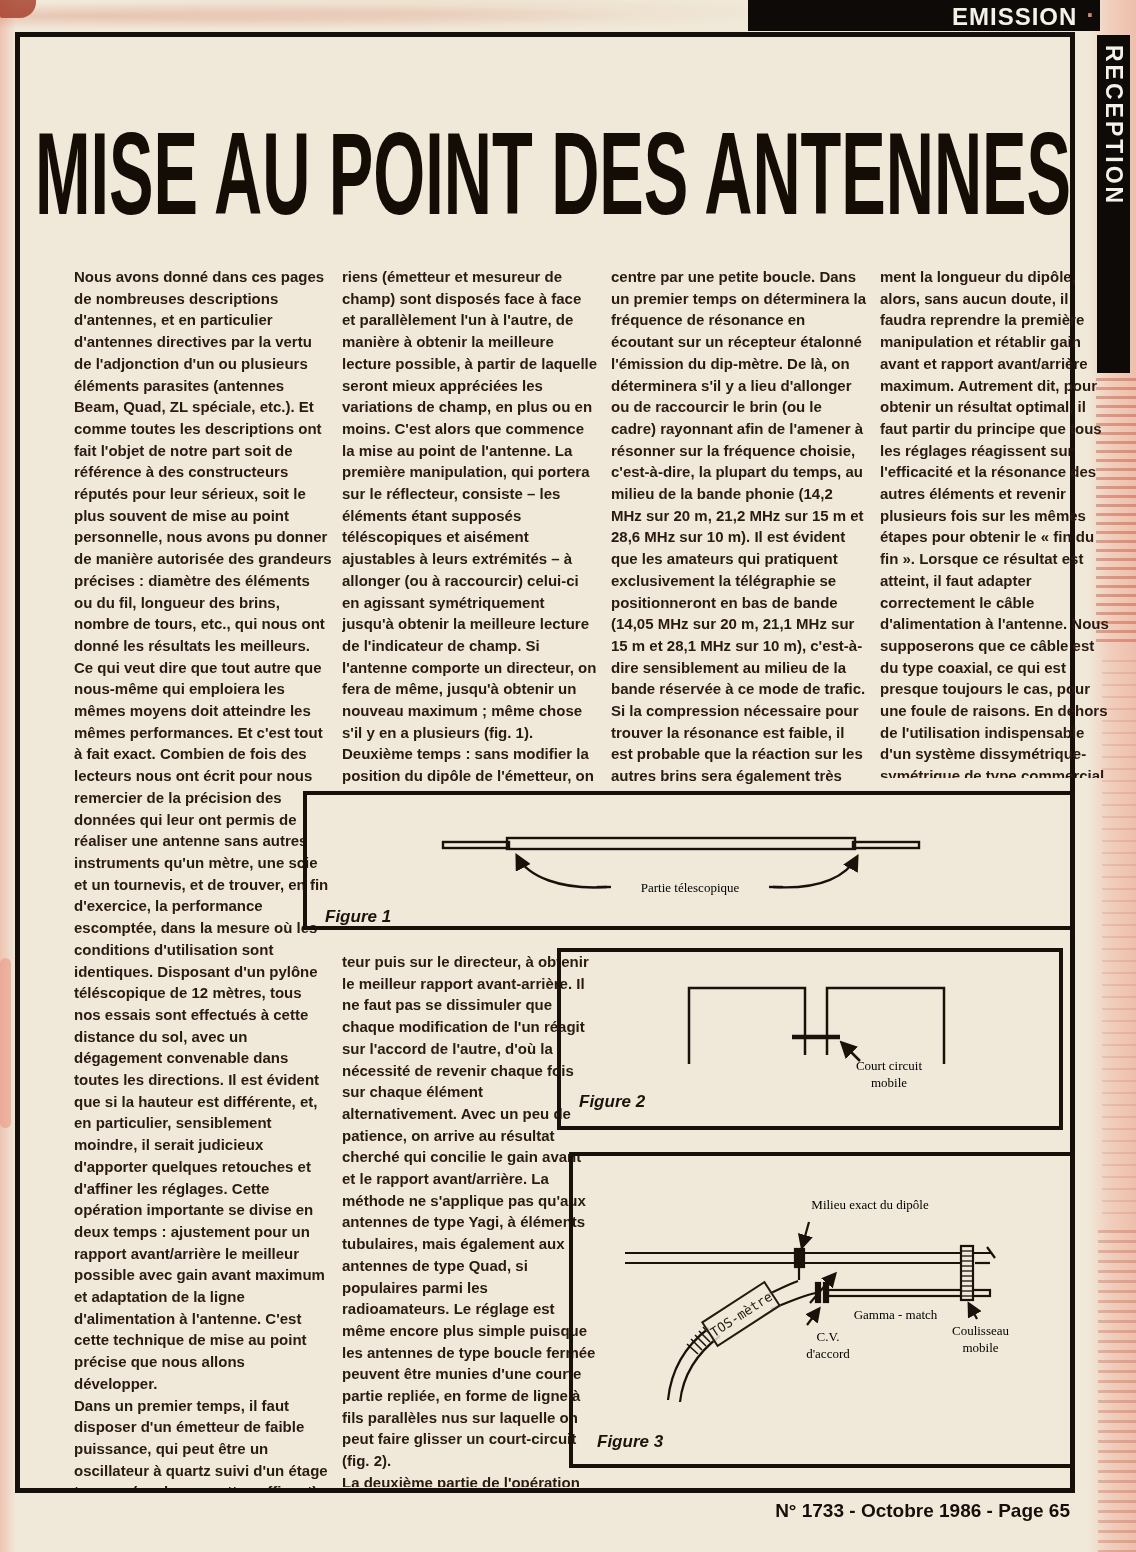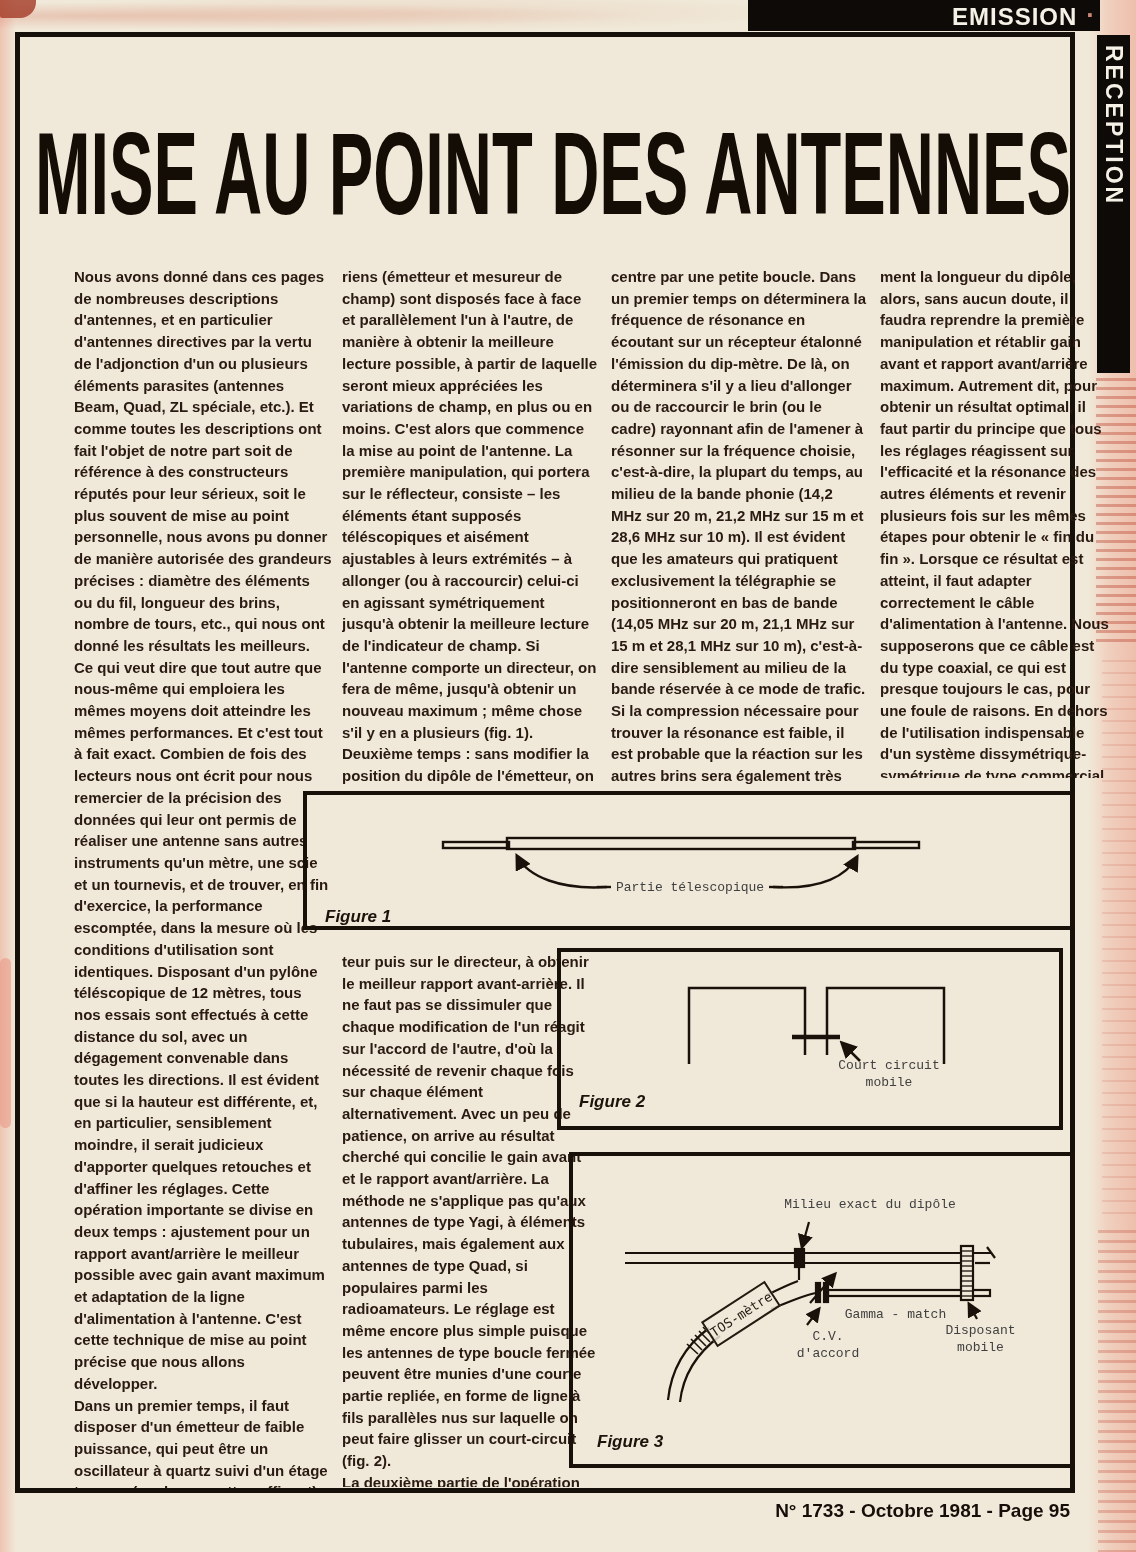--- a/index.html
+++ b/index.html
@@ -42,22 +42,22 @@
   .col2a{left:304px;top:266px;width:256px;height:522px;}
   .col2b{left:304px;top:951px;width:256px;height:536px;}
   .col3{left:573px;top:266px;width:256px;height:528px;}
   .col4{left:842px;top:266px;width:232px;height:512px;}
   
   .figure{position:absolute;border:4px solid #18110a;box-sizing:border-box;background:transparent;}
   .fig1{left:303px;top:791px;width:772px;height:139px;}
   .fig2{left:557px;top:948px;width:506px;height:182px;}
   .fig3{left:569px;top:1152px;width:506px;height:316px;}
   .figure svg{position:absolute;left:0;top:0;}
-  .fig-label{position:absolute;font-family:Liberation Mono, monospace;font-size:13px;line-height:17px;
-     color:#404040;white-space:pre-line;text-align:center;}
+  .fig-label{position:absolute;font-family:Liberation Serif, serif;font-size:13px;line-height:17px;
+     color:#000000;white-space:pre-line;text-align:center;}
   .fig-caption{position:absolute;font-style:italic;font-weight:bold;font-size:17px;color:#1c130b;
      font-family:"Liberation Sans",sans-serif;}
   .tos-box{position:absolute;left:130px;top:143px;width:72px;height:26px;border:2.2px solid #241a10;
      transform:rotate(-33deg);display:flex;align-items:center;justify-content:center;
      font-family:"DejaVu Sans Mono",monospace;font-size:13px;color:#241a10;background:rgba(240,233,217,.85);}
   
   .footer-text{position:absolute;left:600px;top:1500px;width:470px;text-align:right;
      font-weight:bold;font-size:19px;color:#160e08;}
 </style>
 </head>
@@ -191,20 +191,20 @@
         </g>
       </g>
     </svg>
     <div class="fig-label" style="left:172px;top:40px;width:250px;">Milieu exact du dipôle</div>
     <div class="tos-box">
       <span>TOS-mètre</span>
     </div>
     <div class="fig-label" style="left:200px;top:172px;width:110px;">C.V.
 d'accord</div>
     <div class="fig-label" style="left:255px;top:150px;width:135px;">Gamma - match</div>
-    <div class="fig-label" style="left:340px;top:166px;width:135px;">Disposant
+    <div class="fig-label" style="left:340px;top:166px;width:135px;">Coulisseau
 mobile</div>
     <div class="fig-caption" style="left:24px;top:276px;">Figure 3</div>
   </div>
 
-  <div class="footer-text">N° 1733 - Octobre 1981 - Page 95</div>
+  <div class="footer-text">N° 1733 - Octobre 1986 - Page 65</div>
 
 </div>
 
 </body></html>

